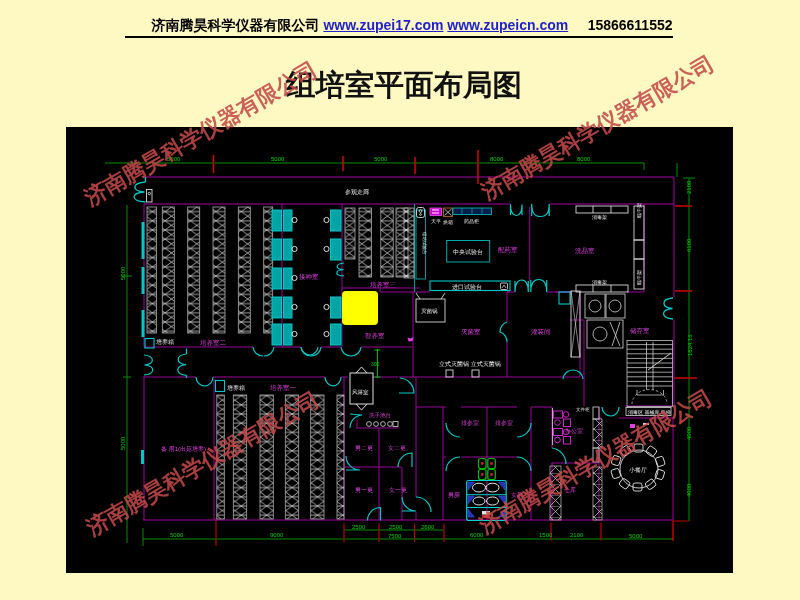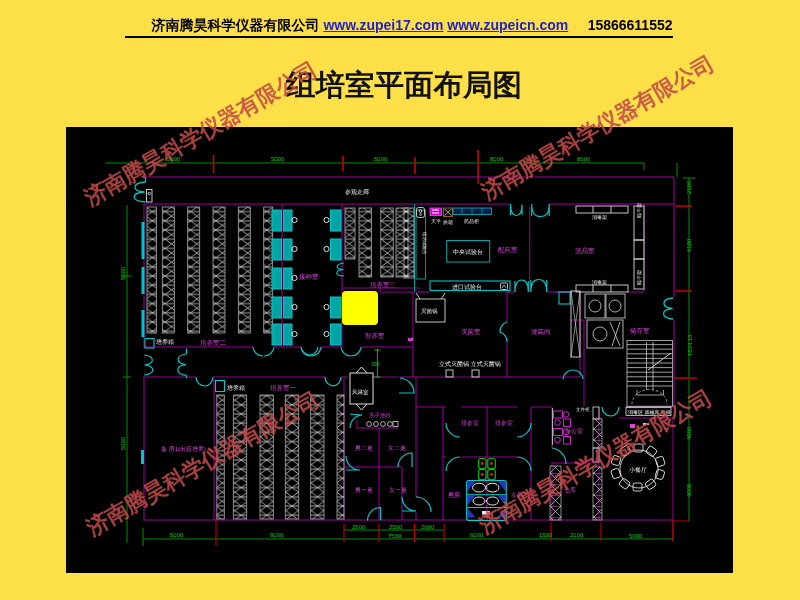--- a/index.html
+++ b/index.html
@@ -1,17 +1,17 @@
 <!DOCTYPE html>
 <html><head>
 <meta charset="utf-8">
 <style>
 html,body{margin:0;padding:0;background:#fff;}
 body{width:800px;height:600px;font-family:"Liberation Sans",sans-serif;overflow:hidden;}
-.page{position:relative;width:800px;height:600px;background:#fde047;}
+.page{position:relative;width:800px;height:600px;background:#fef9c3;}
 .hdr{position:absolute;top:17px;left:12px;width:800px;text-align:center;font-size:14px;font-weight:bold;color:#000;white-space:nowrap;}
 .hdr a{color:#2222cc;text-decoration:underline;font-weight:bold;}
 .rule{position:absolute;top:36px;left:125px;width:548px;height:2px;background:#000;}
 .title{position:absolute;top:66px;left:4px;width:800px;text-align:center;font-size:29.5px;font-weight:bold;color:#111;letter-spacing:0px;font-family:"Liberation Serif",serif;}
 .wm{position:absolute;font-size:22px;font-weight:bold;color:rgba(195,72,72,0.87);white-space:nowrap;transform:rotate(-30deg);transform-origin:center;z-index:5;letter-spacing:0px;}
 svg text{font-family:"Liberation Sans",sans-serif;}
 </style>
 </head>
 <body>
 <div class="page">

